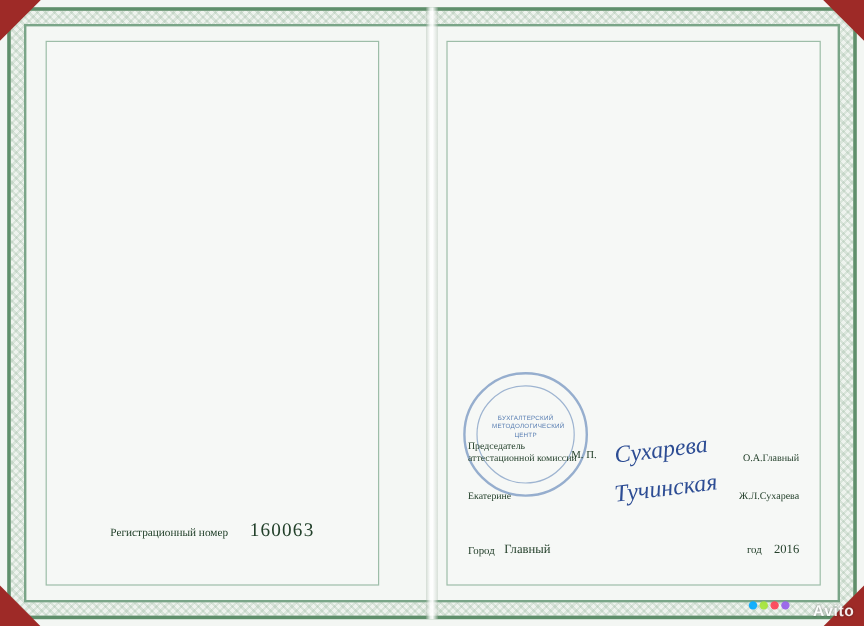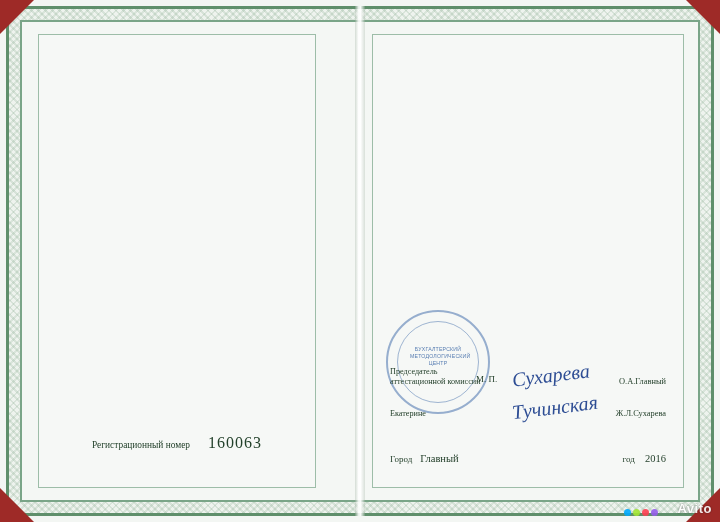--- a/index.html
+++ b/index.html
@@ -286,21 +286,21 @@
     transform: rotate(-4deg);
     pointer-events: none;
   }
 
   
   .avito {
     position: absolute;
     right: 8px;
     bottom: 6px;
     display: flex;
-    align-items: flex-end;
+    align-items: flex-start;
     gap: 19px;
     opacity: 0.9;
   }
   .avito-dots {
     display: flex;
     gap: 2px;
     align-items: center;
   }
   .avito-dots i {
     display: block;

